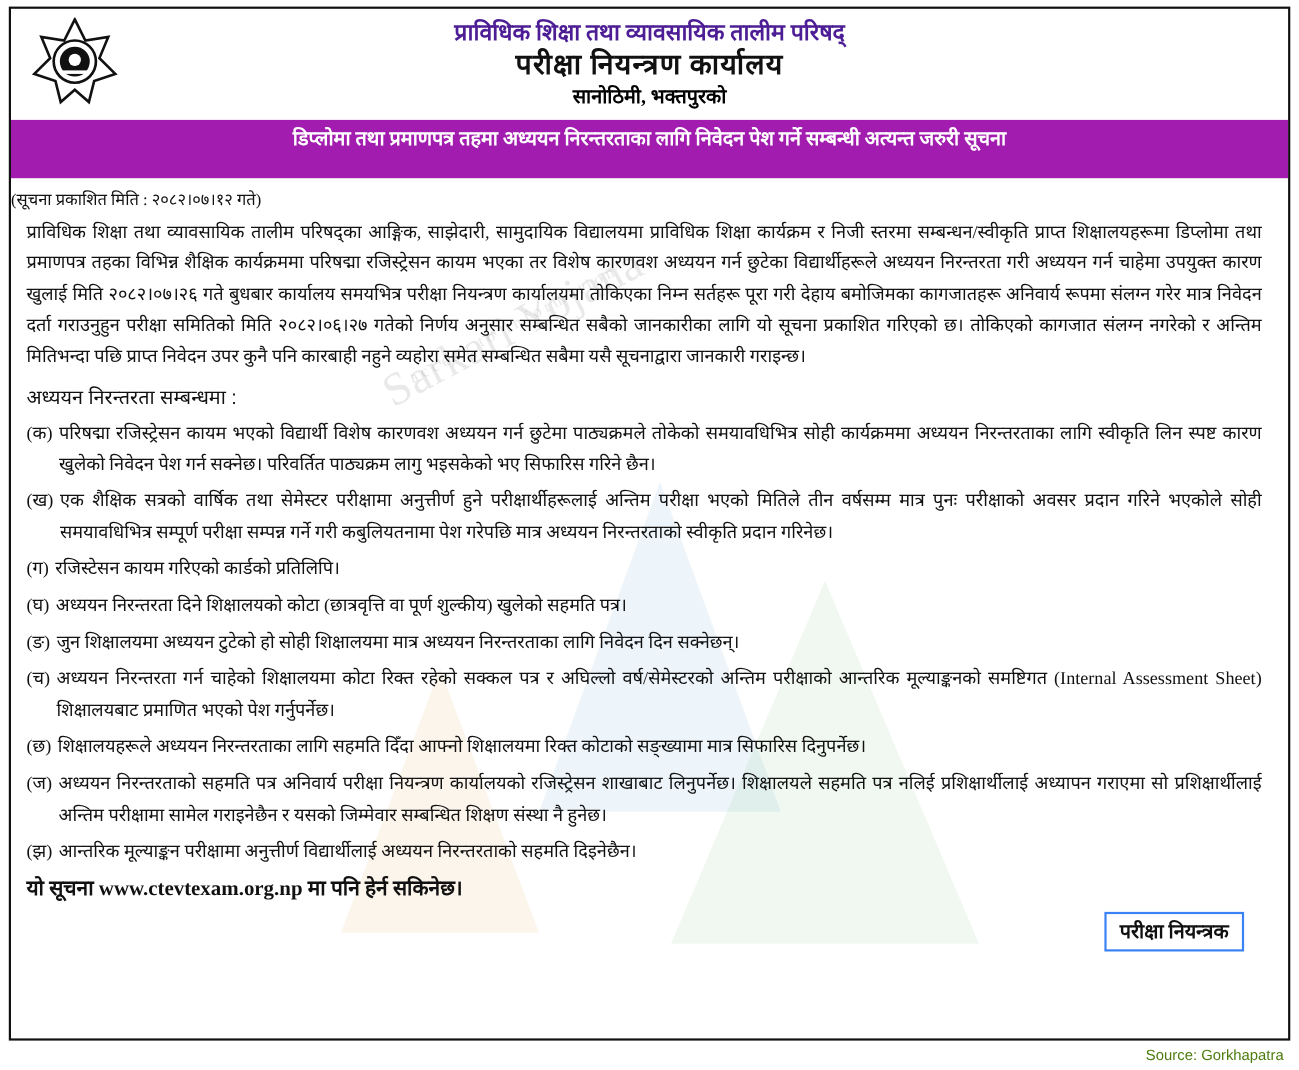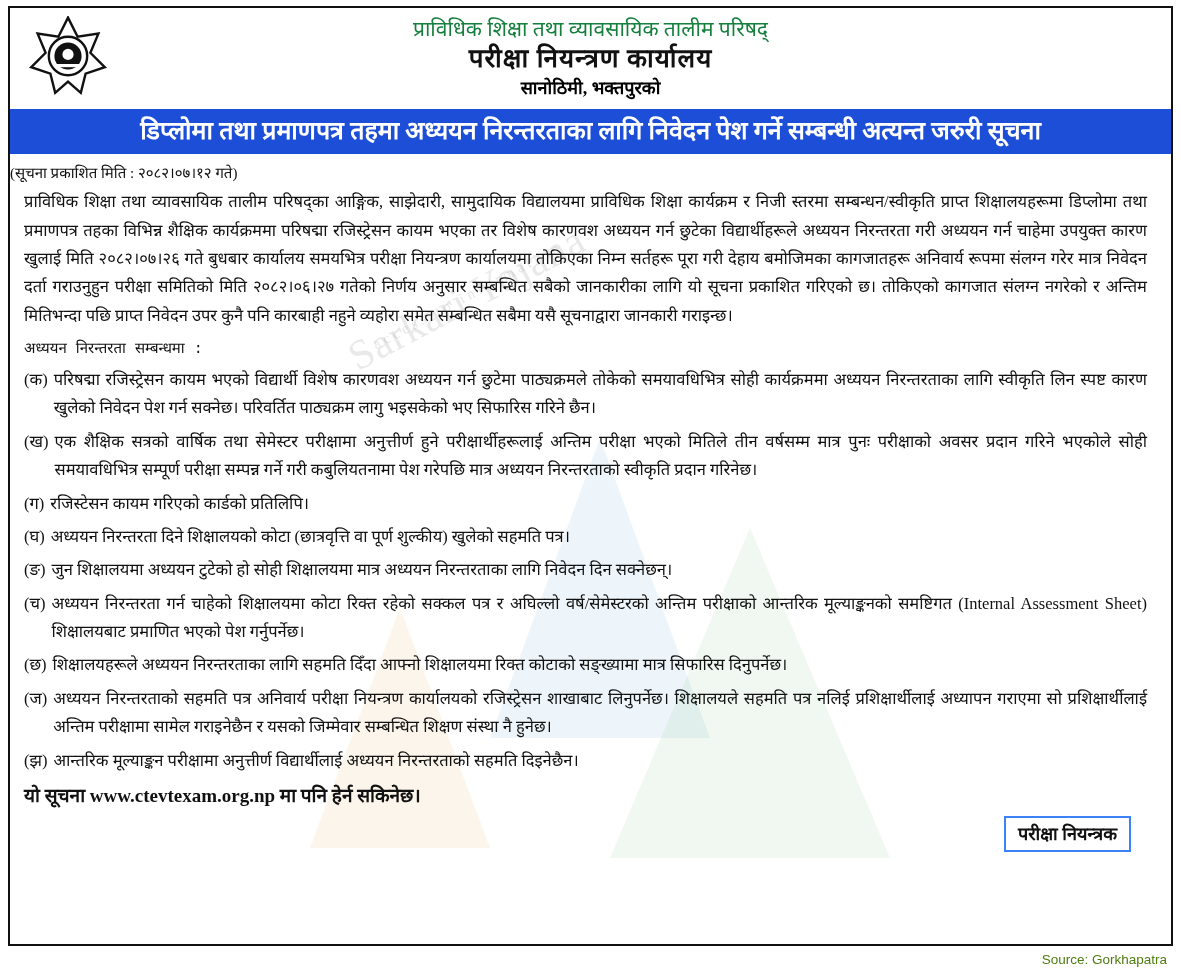--- a/index.html
+++ b/index.html
@@ -98,49 +98,49 @@
   }
   .logo {
     position: absolute;
     left: 18px;
     top: 8px;
     width: 80px;
     height: 80px;
   }
   .org-line1 {
     font-size: 21px;
-    color: #15803d;
-    font-family: "Liberation Serif", serif;
-    font-weight: normal;
+    color: #4c1d95;
+    font-family: "Liberation Serif", serif;
+    font-weight: bold;
     line-height: 1.25;
   }
   .org-line2 {
     font-size: 26px;
     font-weight: bold;
     color: #111;
     font-family: "Liberation Serif", serif;
     line-height: 1.3;
     letter-spacing: 1px;
   }
   .org-line3 {
     font-size: 18px;
     color: #000000;
     font-family: "Liberation Serif", serif;
     font-weight: bold;
     line-height: 1.4;
   }
   .title-bar {
     margin-top: 6px;
-    background: #1d4ed8;
+    background: #a21caf;
     color: #fff;
     text-align: center;
-    font-size: 25px;
-    font-weight: bold;
-    font-family: "Liberation Serif", serif;
-    padding: 7px 6px 8px 6px;
+    font-size: 18px;
+    font-weight: bold;
+    font-family: "Liberation Serif", serif;
+    padding: 7px 6px 24px 6px;
     line-height: 1.2;
   }
   .pub-date {
     text-align: left;
     font-size: 15px;
     font-family: "Liberation Serif", serif;
     margin: 8px 0 6px 0;
     color: #111;
   }
   .body-wrap {
@@ -148,22 +148,22 @@
     color: #111;
   }
   .para {
     font-size: 16.5px;
     font-family: "Liberation Serif", serif;
     text-align: justify;
     line-height: 1.72;
     margin: 0 0 8px 0;
   }
   .sub-head {
-    font-size: 15px;
-    font-family: Liberation Mono, monospace;
+    font-size: 18px;
+    font-family: Liberation Sans, sans-serif;
     margin: 2px 0 4px 0;
     line-height: 1.6;
   }
   .clause {
     display: flex;
     font-size: 16.5px;
     font-family: "Liberation Serif", serif;
     line-height: 1.72;
     margin-bottom: 5px;
   }

